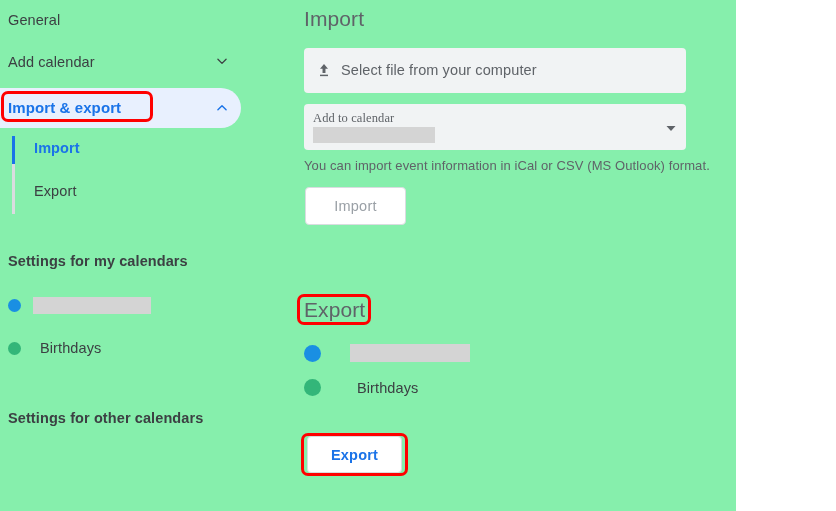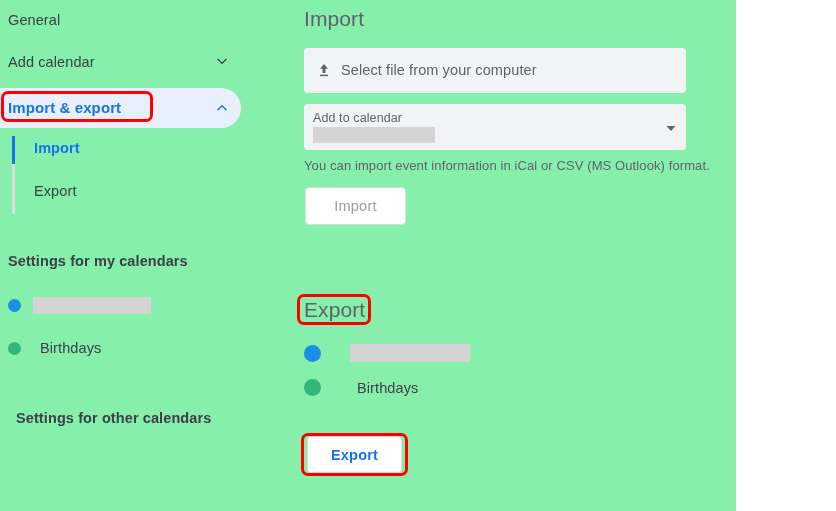--- a/index.html
+++ b/index.html
@@ -123,20 +123,21 @@
     color: #5f6368;
     letter-spacing: .1px;
     white-space: nowrap;
   }
   .field-label-small {
     position: absolute;
     font-size: 12.5px;
     color: #5f6368;
     letter-spacing: .1px;
     white-space: nowrap;
+    font-family: Liberation Serif, serif;
   }
 
   .upload-icon { position: absolute; width: 16px; height: 16px; }
   .upload-icon svg { display: block; }
 
   .caret { position: absolute; width: 12px; height: 12px; }
   .caret svg { display: block; }
 
   .helper-text {
     position: absolute;
@@ -213,21 +214,21 @@
   <div class="cal-row" style="left:8px; top:297px;">
     <span class="dot" style="width:13px; height:13px; background:#1a8fe3;"></span>
     <span class="redacted" style="width:118px; height:17px; margin-left:12px;"></span>
   </div>
 
   <div class="cal-row" style="left:8px; top:340px;">
     <span class="dot" style="width:13px; height:13px; background:#33b679;"></span>
     <span class="cal-name" style="margin-left:19px;">Birthdays</span>
   </div>
 
-  <div class="nav-heading" style="left:16px; top:410px;">Settings for other calendars</div>
+  <div class="nav-heading" style="left:8px; top:410px;">Settings for other calendars</div>
 
 
   <div class="section-title" style="left:304px; top:7px;">Import</div>
 
   <div class="filled-field" style="left:304px; top:48px; width:382px; height:45px;"></div>
   <span class="upload-icon" style="left:316px; top:62px;">
     <svg viewBox="0 0 24 24" width="16" height="16">
       <path d="M12 3 L18 10 H14.2 V16.5 H9.8 V10 H6 Z" fill="#5f6368"></path>
       <rect x="6" y="19" width="12" height="2.2" fill="#5f6368"></rect>
     </svg>

